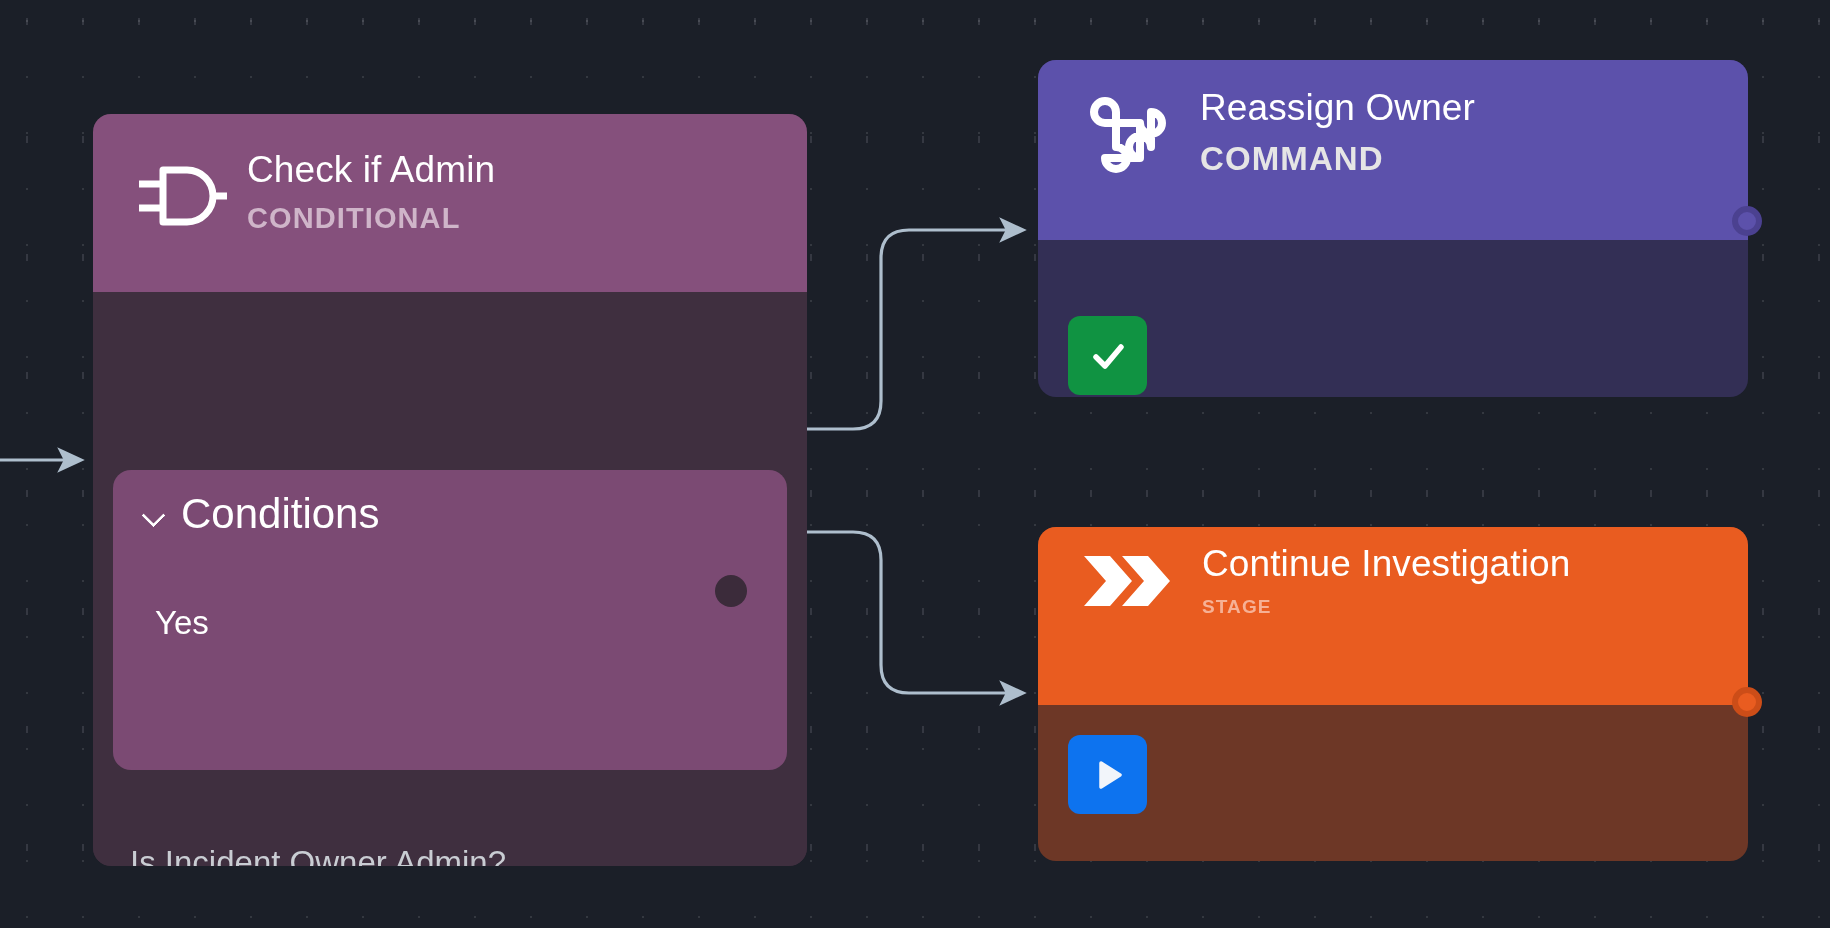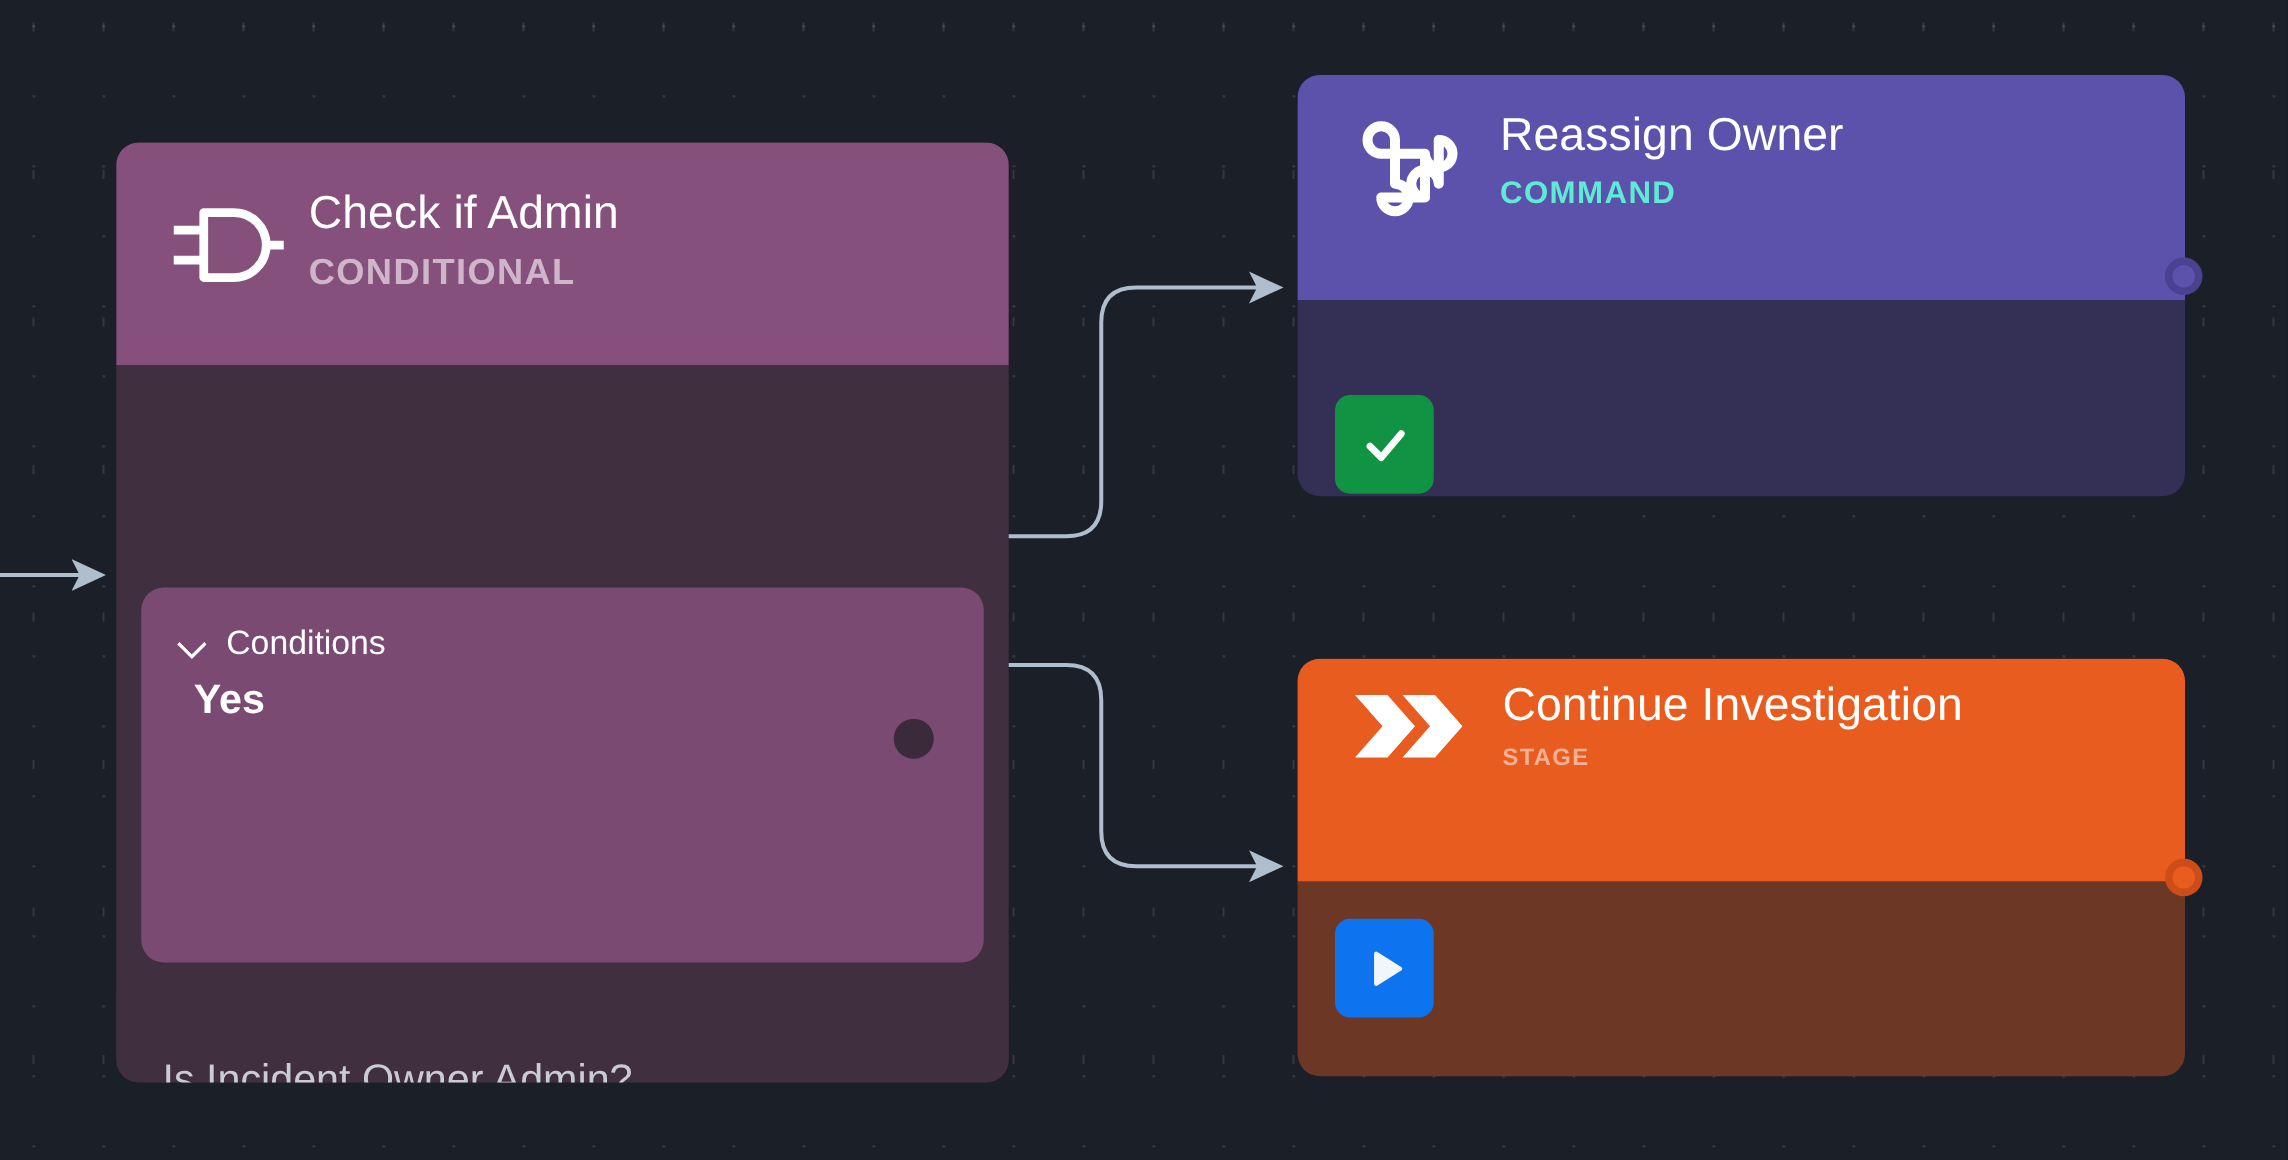--- a/index.html
+++ b/index.html
@@ -151,29 +151,28 @@
     position: absolute;
     left: 2px; top: 0px;
     width: 14px; height: 14px;
     border-right: 3.5px solid #fff;
     border-bottom: 3.5px solid #fff;
     transform: rotate(45deg);
     border-radius: 1px;
   }
   .conditions-title {
     color: #ffffff;
-    font-size: 27px;
+    font-size: 42px;
   }
   .condition-row {
     position: relative;
     height: 102px;
     display: flex;
-    align-items: flex-start;
+    align-items: flex-end;
     padding-left: 42px;
-    font-weight: bold;
   }
   .condition-label {
     color: #ffffff;
     font-size: 33px;
   }
   .port {
     position: absolute;
     width: 32px;
     height: 32px;
     border-radius: 50%;
@@ -209,21 +208,21 @@
   }
   #node-command .node-inner { background: #332f55; gap: 48px; }
   #node-command .node-header {
     background: #5c51ab;
     height: 180px;
     box-sizing: border-box;
     padding-top: 28px;
   }
   #node-command .node-icon { width: 144px; padding-left: 18px; padding-top: 4px; }
   #node-command .node-title { font-size: 37px; margin-bottom: 12px; }
-  #node-command .node-subtitle { font-size: 25px; color: #5eead4; }
+  #node-command .node-subtitle { font-size: 33px; color: #e5e5e5; }
 
   
   #node-stage {
     left: 1038px;
     top: 527px;
     width: 710px;
     height: 334px;
   }
   #node-stage .node-inner { background: #6d3726; }
   #node-stage .node-header {

